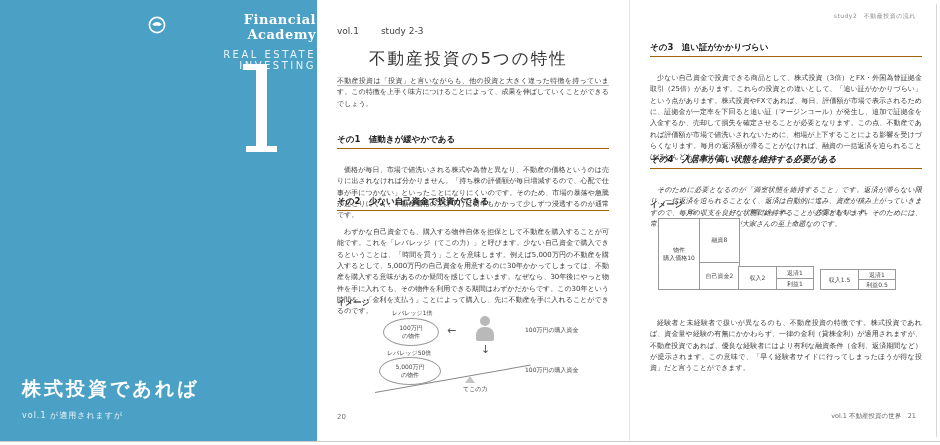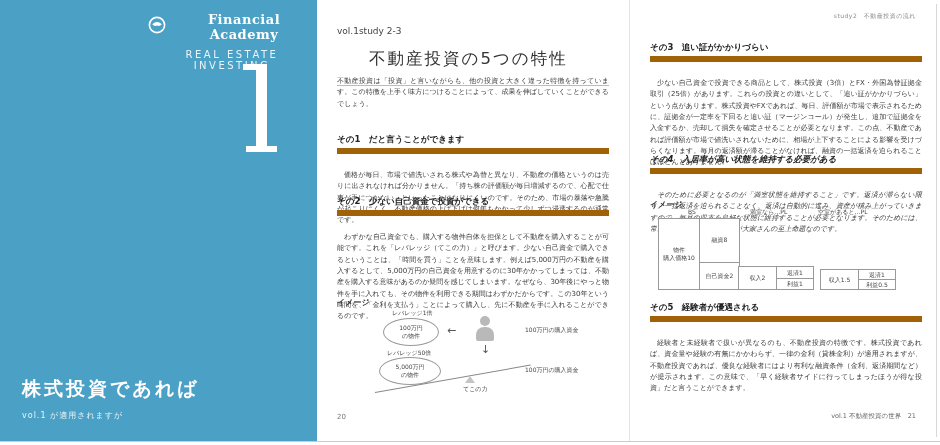--- a/index.html
+++ b/index.html
@@ -2,47 +2,47 @@
 <html><head>
 <meta charset="utf-8">
 <style>
   * { margin:0; padding:0; box-sizing:border-box; }
   html,body { background:#fff; }
   body { font-family:"DejaVu Sans", sans-serif; }
   .canvas { position:relative; width:940px; height:445px; background:#fff; overflow:hidden; }
 
   
   .cover { position:absolute; left:0; top:0; width:317px; height:441px; background:#4AA0C5; }
-  .logo-block { position:absolute; left:148px; top:12px; width:168px; color:#fff; text-align:center; }
+  .logo-block { position:absolute; left:148px; top:12px; width:168px; color:#fff; text-align:right; }
   .logo-row { display:flex; align-items:center; justify-content:center; gap:6px; }
   .logo-name { font-family:"DejaVu Serif", serif; font-weight:bold; font-size:13px; letter-spacing:.5px; }
   .logo-sub { margin-top:7px; font-size:10px; letter-spacing:2.5px; color:#eaf4f9; }
   .big-one { position:absolute; left:243px; top:64px; }
   .cover-footer { position:absolute; left:22px; bottom:20px; color:#fff; }
   .cover-title { font-size:19px; font-weight:bold; letter-spacing:3px; }
   .cover-sub { margin-top:8px; font-size:8px; letter-spacing:1px; color:#eaf4f9; }
 
   
   .fold-line { position:absolute; left:629px; top:0; width:1px; height:441px; background:#e4e4e4; }
   .right-edge { position:absolute; left:936px; top:4px; width:1px; height:433px; background:#d8d8d8; }
   .bottom-edge { position:absolute; left:0; top:441px; width:940px; height:1px; background:#cccccc; }
 
   .page { position:absolute; top:0; height:441px; background:transparent; color:#333; }
   .page-left { left:337px; width:272px; }
   .page-right { left:650px; width:272px; }
 
   .kicker { position:absolute; left:0; top:26px; font-size:9px; color:#444; }
-  .kicker .study { }
+  .kicker .study { margin-left:22px; }
   .doc-title { position:absolute; left:32px; top:48px; font-size:16.5px; letter-spacing:2px; color:#333; }
   .title-rule { position:absolute; left:0; top:85px; width:272px; height:1px; background:#bbb; }
 
   .para { font-size:7px; line-height:1.62; color:#3a3a3a; text-align:justify; }
   .intro { position:absolute; left:0; top:76px; width:272px; }
 
-  .sec-head { font-size:8.5px; font-weight:bold; color:#222; border-bottom:6px solid #a16207; padding-bottom:2px; }
+  .sec-head { font-size:8.5px; font-weight:bold; color:#222; border-bottom:1px solid #a16207; padding-bottom:2px; }
   .sec { position:absolute; left:0; width:272px; }
   .sec .para { margin-top:16px; text-indent:1em; }
 
   .img-label { font-size:8px; font-weight:bold; color:#333; }
 
   
   .lever-diagram { position:absolute; left:0; top:296px; width:272px; height:110px; }
   .lbl-s { position:absolute; font-size:6px; color:#444; }
   .ellipse { position:absolute; border:1px solid #999; border-radius:50%; display:flex; align-items:center; justify-content:center; text-align:center; font-size:6px; line-height:1.3; color:#444; white-space:pre-line; background:#fff; }
   .arrow-ch { position:absolute; color:#555; font-size:11px; }
@@ -106,21 +106,21 @@
   <div class="page page-left">
     <div class="kicker">
       <span>vol.1</span><span class="study">study 2-3</span>
     </div>
     <div class="doc-title">不動産投資の5つの特性</div>
     <div class="title-rule"></div>
 
     <div class="para intro">不動産投資は「投資」と言いながらも、他の投資と大きく違った特徴を持っています。この特徴を上手く味方につけることによって、成果を伸ばしていくことができるでしょう。</div>
 
     <div class="sec" style="top:134px;">
-      <div class="sec-head">その1　だと言うことができます</div>
+      <div class="sec-head">その1　値動きが緩やかである</div>
       <div class="para">価格が毎日、市場で値洗いされる株式や為替と異なり、不動産の価格というのは売りに出されなければ分かりません。「持ち株の評価額が毎日増減するので、心配で仕事が手につかない」といったことになりにくいのです。そのため、市場の暴落や急騰が起こりにくく、不動産価格の上げ下げは何年もかかって少しずつ浸透するのが通常です。</div>
     </div>
 
     <div class="sec" style="top:196px;">
       <div class="sec-head">その2　少ない自己資金で投資ができる</div>
       <div class="para">わずかな自己資金でも、購入する物件自体を担保として不動産を購入することが可能です。これを「レバレッジ（てこの力）」と呼びます。少ない自己資金で購入できるということは、「時間を買う」ことを意味します。例えば5,000万円の不動産を購入するとして、5,000万円の自己資金を用意するのに30年かかってしまっては、不動産を購入する意味があるのか疑問を感じてしまいます。なぜなら、30年後にやっと物件を手に入れても、その物件を利用できる期間はわずかだからです。この30年という時間を、「金利を支払う」ことによって購入し、先に不動産を手に入れることができるのです。</div>
     </div>
 
     <div class="img-label" style="position:absolute; left:0; top:297px;">イメージ</div>
 
@@ -187,20 +187,19 @@
       <div class="cellbox" style="left:170px; top:73px; width:76px; height:21px;">
         <div class="cell" style="width:38px;">収入1.5</div>
         <div class="v-split bordered-l" style="width:38px;">
           <div class="cell" style="height:10px;">返済1</div>
           <div class="cell bordered-t" style="height:11px;">利益0.5</div>
         </div>
       </div>
     </div>
 
     <div class="sec" style="top:302px;">
-      <div class="sec-head">その5　経験者が優遇される</div>
       <div class="para">経験者と未経験者で扱いが異なるのも、不動産投資の特徴です。株式投資であれば、資金量や経験の有無にかかわらず、一律の金利（貸株金利）が適用されますが、不動産投資であれば、優良な経験者にはより有利な融資条件（金利、返済期間など）が提示されます。この意味で、「早く経験者サイドに行ってしまったほうが得な投資」だと言うことができます。</div>
     </div>
 
     <div class="folio folio-right">vol.1 不動産投資の世界　21</div>
   </div>
 
 </div>
 
 </body></html>

